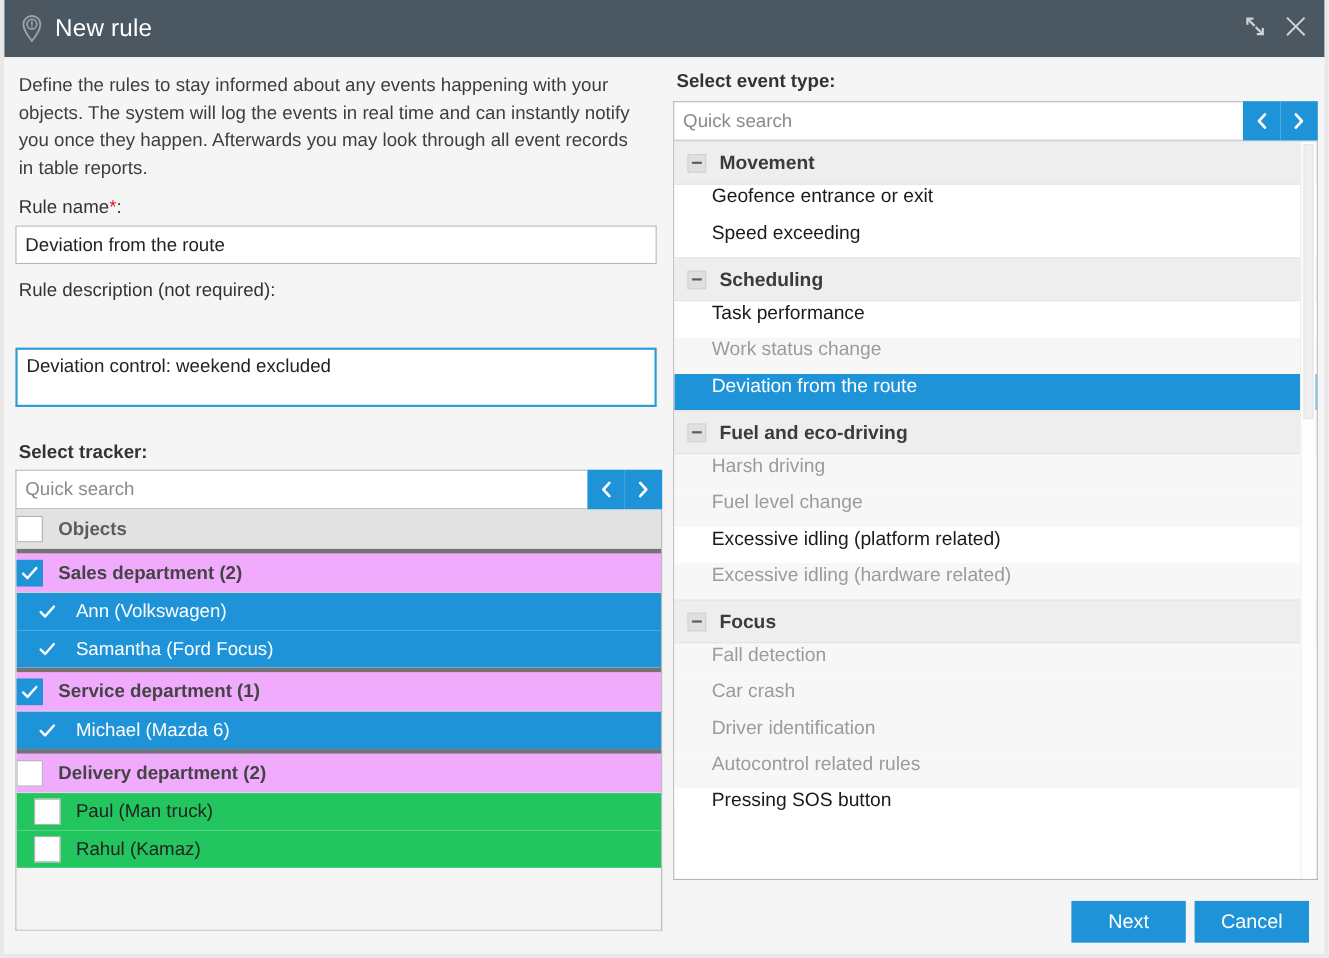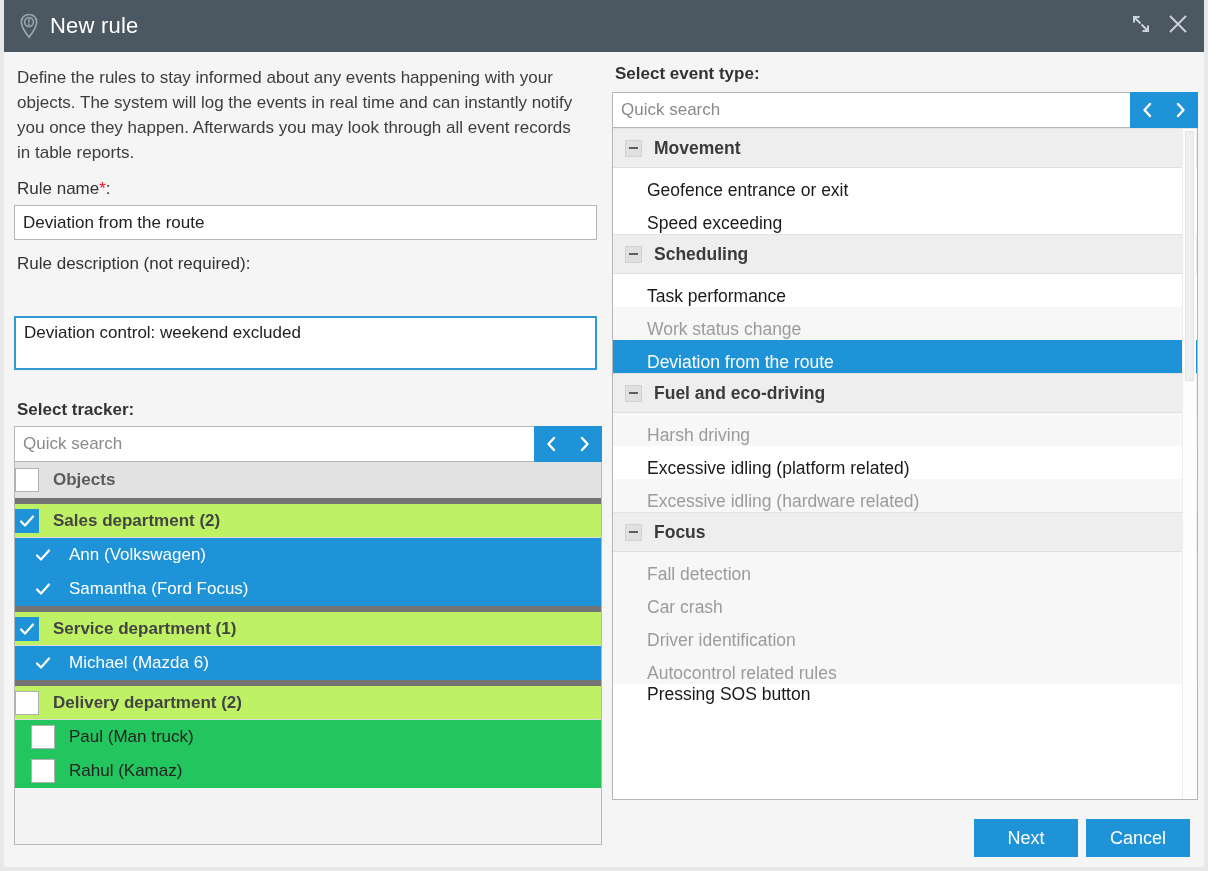--- a/index.html
+++ b/index.html
@@ -83,22 +83,22 @@
   
   .tracker-list {
     width: 588px; height: 383px; border: 1px solid #b6b6b6; border-top: none;
     background: #fbfbfb; overflow: hidden;
   }
   .row {
     display: flex; align-items: center; height: 40px; 
     font-size: 17px;
   }
   .row.header { background: #e2e2e2; color: #5c5c5c; font-weight: bold; height: 36px; }
-  .row.group { background: #bef264; color: #444; font-weight: bold;
-               border-bottom: 1px solid #dcdcdc; border-top: 6px solid #737373; }
+  .row.group { background: #f0abfc; color: #444; font-weight: bold;
+               border-bottom: 1px solid #dcdcdc; border-top: 4px solid #737373; }
   .row.item { background: #22c55e; color: #222; padding-left: 16px; height: 34px; }
   .row.item.sel { background: #1f93d8; color: #ffffff; }
   .cb {
     width: 24px; height: 24px; border: 1px solid #b0b0b0; background: #fff;
     display: inline-block; flex: none; margin-right: 14px;
   }
   .cb.checked {
     background: #1f93d8; border-color: #1f93d8;
     display: flex; align-items: center; justify-content: center;
   }
@@ -121,21 +121,21 @@
     background: #eeeeee; border-bottom: 1px solid #e0e0e0; border-top: 1px solid #e3e3e3;
     font-size: 17.5px; font-weight: bold; color: #3b3b3b;
   }
   .collapse {
     width: 17px; height: 17px; background: #e0e0e0; border: 1px solid #d2d2d2;
     display: flex; align-items: center; justify-content: center; margin-right: 12px;
     flex: none; cursor: pointer;
   }
   .collapse i { display:block; width: 9px; height: 2px; background: #5e5e5e; }
   .ev-item {
-    height: 33px; display: flex; align-items: flex-end; padding-left: 34px;
+    height: 33px; display: flex; align-items: flex-start; padding-left: 34px;
     font-size: 17.5px; color: #1a1a1a; background: #ffffff;
   }
   .ev-item.disabled { color: #9b9b9b; background: #f7f7f7; }
   .ev-item.sel { background: #1f93d8; color: #ffffff; }
   .ev-item.clipped { height: 20px; align-items: flex-start; overflow: hidden; }
 
   .ev-scrollbar {
     position: absolute; right: 1px; top: 1px; width: 14px; bottom: 1px;
     background: #fdfdfd; border-left: 1px solid #eeeeee;
   }
@@ -332,20 +332,23 @@
             </div>
             <div class="ev-group">
               <span class="collapse">
                 <i></i>
               </span>
               <span>Fuel and eco-driving</span>
             </div>
             <div class="ev-item disabled">
               <span>Harsh driving</span>
             </div>
+            <div class="ev-item disabled">
+              <span>Fuel level change</span>
+            </div>
             <div class="ev-item">
               <span>Excessive idling (platform related)</span>
             </div>
             <div class="ev-item disabled">
               <span>Excessive idling (hardware related)</span>
             </div>
             <div class="ev-group">
               <span class="collapse">
                 <i></i>
               </span>

